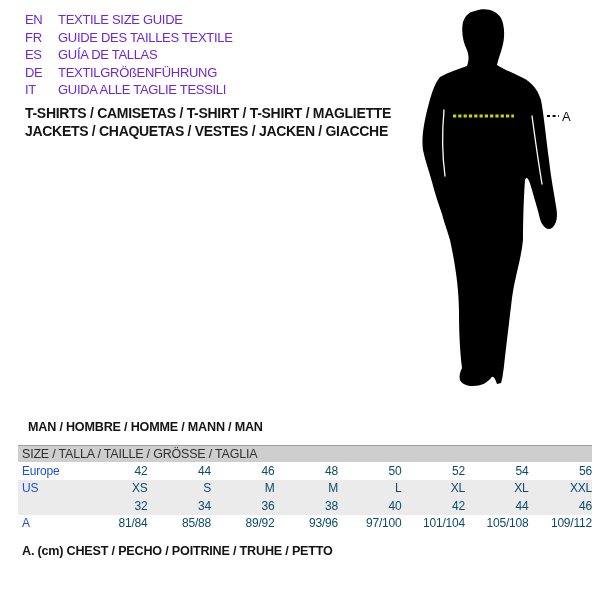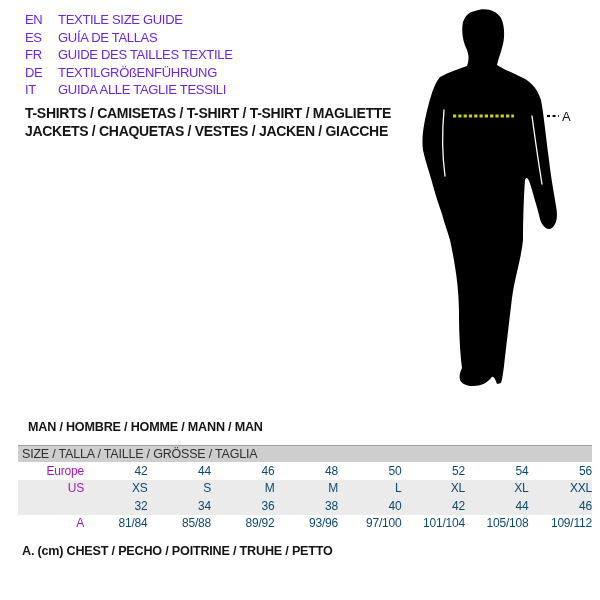--- a/index.html
+++ b/index.html
@@ -17,42 +17,42 @@
   .figure-wrap{position:absolute;left:413px;top:8px;width:165px;height:380px;}
   
   .section-title{position:absolute;left:28px;top:420px;font-size:12.6px;font-weight:700;letter-spacing:-0.2px;color:#141414;}
   
   .size-table{position:absolute;left:18px;top:445px;width:574px;border-collapse:collapse;table-layout:fixed;}
   .size-table td{font-size:12px;color:#0c4a6e;text-align:right;padding:0;height:17.5px;vertical-align:middle;letter-spacing:-0.2px;}
   .size-table tr.head td{
     background:#cecece;border-top:1px solid #a0a0a0;text-align:left;padding-left:4px;
     font-size:12.5px;color:#303030;height:16px;font-weight:400;
   }
-  .size-table td.lbl{text-align:right;padding-left:4px;color:#a21caf;}
+  .size-table td.lbl{text-align:left;padding-left:4px;color:#1d4ed8;}
   .size-table tr.alt td{background:#ebebeb;margin-left:16px;}
   
   .caption{position:absolute;left:22px;top:544px;font-size:12.6px;font-weight:700;letter-spacing:-0.2px;color:#141414;}
 </style>
 </head>
 <body>
 
 <div class="canvas">
 
   <div class="lang-block">
     <div class="lang-row">
       <span class="lang-code">EN</span>
       <span>TEXTILE SIZE GUIDE</span>
     </div>
     <div class="lang-row">
+      <span class="lang-code">FR</span>
+      <span>GUIDE DES TAILLES TEXTILE</span>
+    </div>
+    <div class="lang-row">
       <span class="lang-code">ES</span>
       <span>GUÍA DE TALLAS</span>
-    </div>
-    <div class="lang-row">
-      <span class="lang-code">FR</span>
-      <span>GUIDE DES TAILLES TEXTILE</span>
     </div>
     <div class="lang-row">
       <span class="lang-code">DE</span>
       <span>TEXTILGRÖßENFÜHRUNG</span>
     </div>
     <div class="lang-row">
       <span class="lang-code">IT</span>
       <span>GUIDA ALLE TAGLIE TESSILI</span>
     </div>
   </div>

